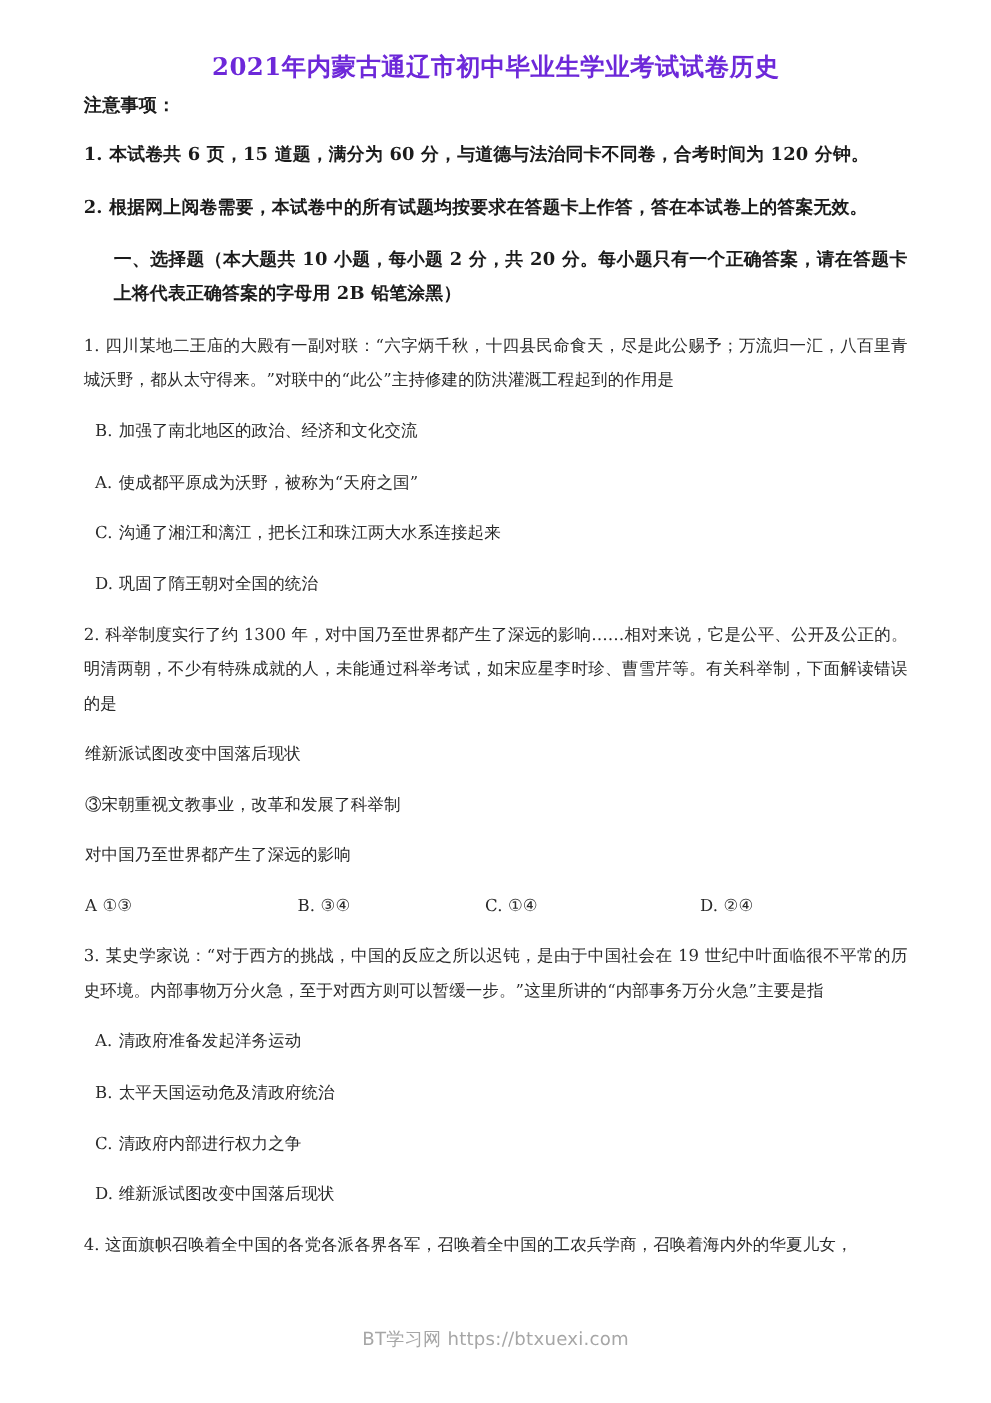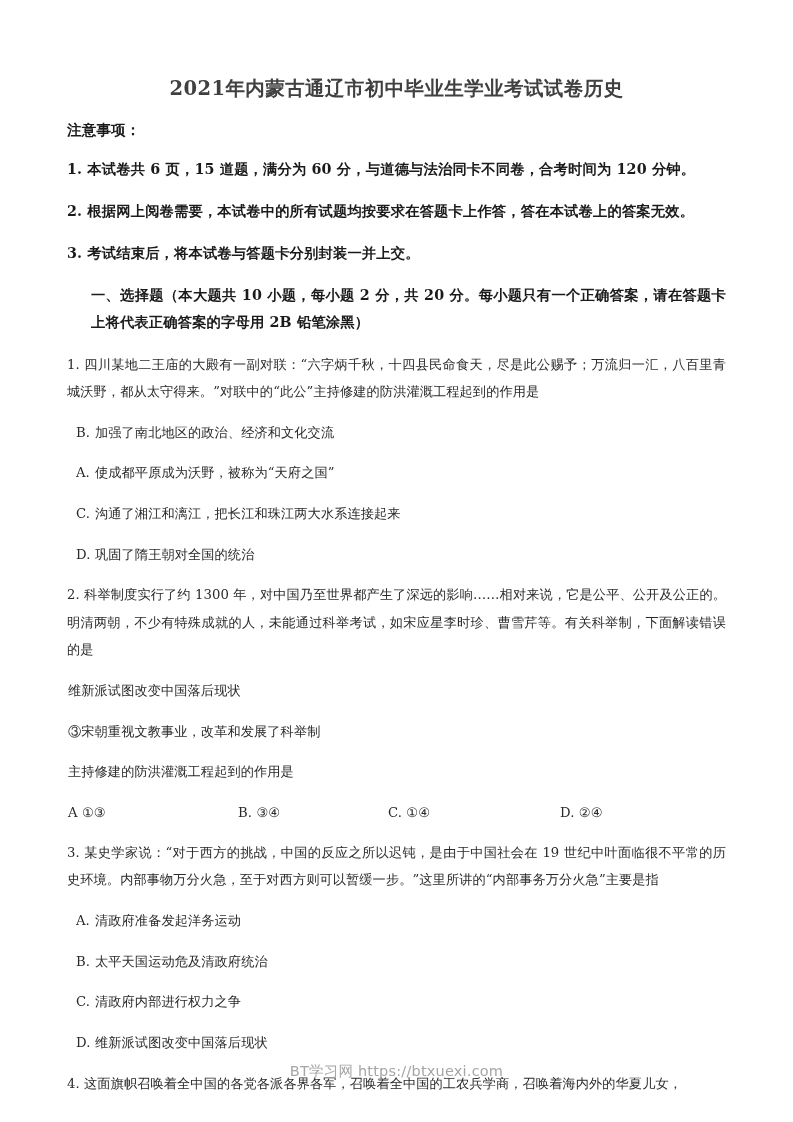--- a/index.html
+++ b/index.html
@@ -23,41 +23,41 @@
     left: 0; top: 0;
     width: 793px;
     height: 1122px;
     box-sizing: border-box;
     padding: 0 60px;
   }
 
   
   .doc-title {
     margin: 0;
-    padding-top: 76px;
+    padding-top: 41px;
     text-align: center;
     font-family: "DejaVu Serif", "Liberation Serif", serif;
     font-weight: bold;
     font-size: 19.5px;
     letter-spacing: 0.4px;
-    color: #404040;
+    color: #6d28d9;
     line-height: 1.3;
   }
 
   
   .block {
     margin: 0;
     padding: 0 7px 0 7px;
   }
 
   .notice-head {
     font-weight: bold;
     font-size: 14.5px;
     line-height: 1.55;
-    margin-top: 18px;
+    margin-top: 8px;
     letter-spacing: 0.2px;
   }
 
   .notice-line {
     font-weight: bold;
     font-size: 14.3px;
     line-height: 1.92;
     letter-spacing: 0.15px;
     text-align: justify;
     text-justify: inter-ideograph;
@@ -143,21 +143,20 @@
 <body>
 
 <div class="page">
 
   <h1 class="doc-title">2021年内蒙古通辽市初中毕业生学业考试试卷历史</h1>
 
   <div class="block">
     <p class="notice-head">注意事项：</p>
     <p class="notice-line">1. 本试卷共 6 页，15 道题，满分为 60 分，与道德与法治同卡不同卷，合考时间为 120 分钟。</p>
     <p class="notice-line">2. 根据网上阅卷需要，本试卷中的所有试题均按要求在答题卡上作答，答在本试卷上的答案无效。</p>
-    <p class="notice-line">3. 考试结束后，将本试卷与答题卡分别封装一并上交。</p>
   </div>
 
   <div class="block">
     <p class="section-head">一、选择题（本大题共 10 小题，每小题 2 分，共 20 分。每小题只有一个正确答案，请在答题卡上将代表正确答案的字母用 2B 铅笔涂黑）</p>
   </div>
 
   <div class="block question">
     <p class="q-stem">1. 四川某地二王庙的大殿有一副对联：“六字炳千秋，十四县民命食天，尽是此公赐予；万流归一汇，八百里青城沃野，都从太守得来。”对联中的“此公”主持修建的防洪灌溉工程起到的作用是</p>
     <p class="opt">
       <span class="lab">B.</span><span>加强了南北地区的政治、经济和文化交流</span>
@@ -170,21 +169,21 @@
     </p>
     <p class="opt">
       <span class="lab">D.</span><span>巩固了隋王朝对全国的统治</span>
     </p>
   </div>
 
   <div class="block question">
     <p class="q-stem">2. 科举制度实行了约 1300 年，对中国乃至世界都产生了深远的影响……相对来说，它是公平、公开及公正的。明清两朝，不少有特殊成就的人，未能通过科举考试，如宋应星李时珍、曹雪芹等。有关科举制，下面解读错误的是</p>
     <p class="q-sub">维新派试图改变中国落后现状</p>
     <p class="q-sub">③宋朝重视文教事业，改革和发展了科举制</p>
-    <p class="q-sub">主持修建的防洪灌溉工程起到的作用是</p>
+    <p class="q-sub">对中国乃至世界都产生了深远的影响</p>
     <div class="opt-row">
       <span class="cell c0"><span>A</span>&nbsp;<span>①③</span></span>
       <span class="cell c1"><span>B.</span>&nbsp;<span>③④</span></span>
       <span class="cell c2"><span>C.</span>&nbsp;<span>①④</span></span>
       <span class="cell c3"><span>D.</span>&nbsp;<span>②④</span></span>
     </div>
   </div>
 
   <div class="block question">
     <p class="q-stem">3. 某史学家说：“对于西方的挑战，中国的反应之所以迟钝，是由于中国社会在 19 世纪中叶面临很不平常的历史环境。内部事物万分火急，至于对西方则可以暂缓一步。”这里所讲的“内部事务万分火急”主要是指</p>

